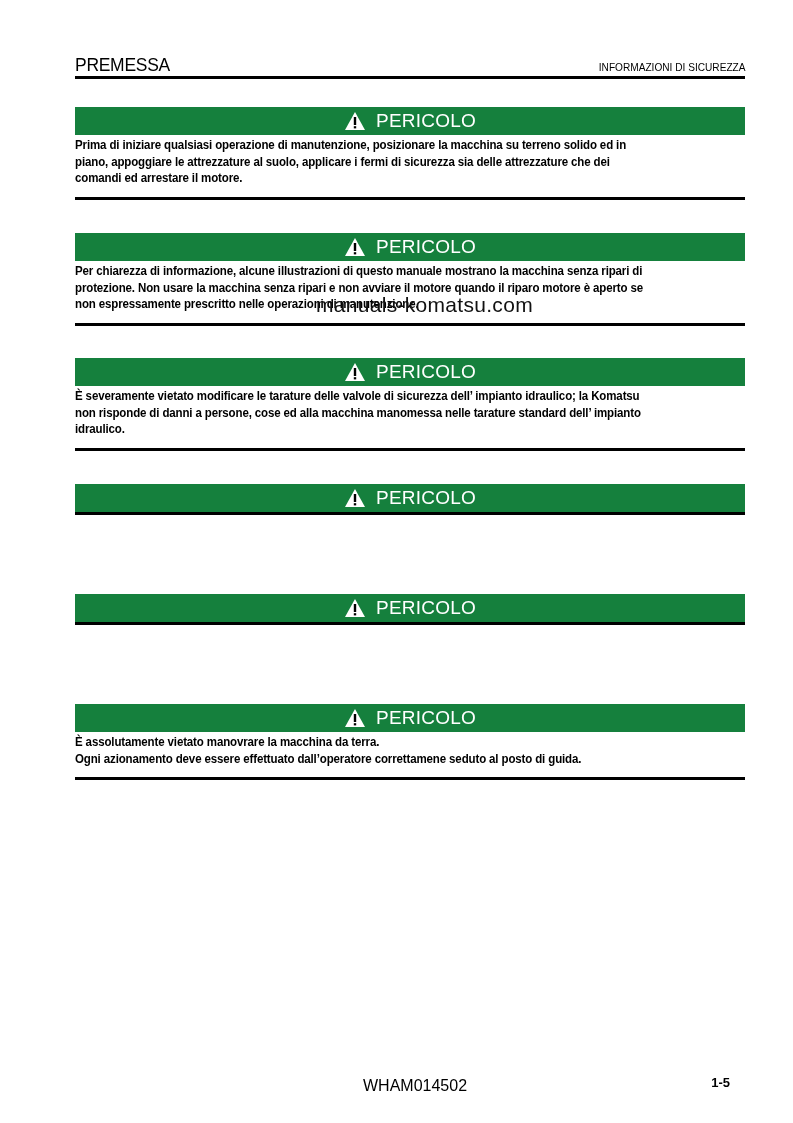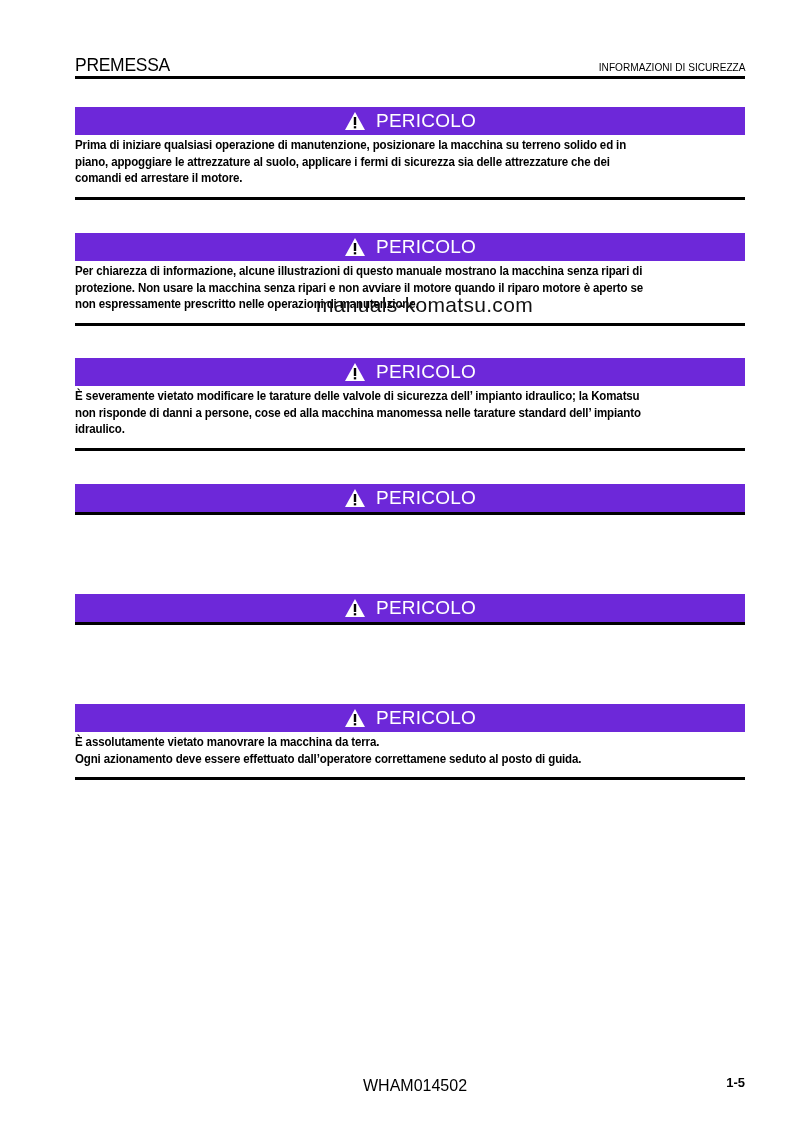--- a/index.html
+++ b/index.html
@@ -13,41 +13,41 @@
     }
     .header-right {
       position: absolute; right: 48px; top: 61px;
       font-size: 11px; transform: scaleX(0.92); transform-origin: right top;
     }
     .header-rule {
       position: absolute; left: 75px; width: 670px; top: 76px; height: 3px; background: #000;
     }
     .block { position: absolute; left: 75px; width: 670px; }
     .bar {
-      height: 28px; background: #6d28d9; color: #fff;
+      height: 28px; background: #15803d; color: #fff;
       display: flex; align-items: center; justify-content: center;
     }
     .bar-title {
       font-size: 19px; font-weight: normal; margin-left: 10px; letter-spacing: 0.2px;
     }
     .warn-icon { width: 22px; height: 20px; display: block; }
     .body-text {
       font-size: 12.4px; font-weight: bold; line-height: 16.5px;
       padding-top: 2px; padding-bottom: 10px; white-space: nowrap;
       letter-spacing: -0.15px;
     }
     .body-text .line { display: block; transform: scaleX(0.93); transform-origin: left top; }
     .rule { height: 3px; background: #000; }
     .watermark {
       position: absolute; left: 300px; top: 293px; font-size: 21px; color: #111;
       letter-spacing: 0.3px;
       margin-left: 16px;
     }
     .footer-code { position: absolute; left: 363px; top: 1077px; font-size: 16px; }
-    .footer-page { position: absolute; right: 48px; top: 1075px; font-size: 13px; font-weight: bold; }
+    .footer-page { position: absolute; right: 63px; top: 1075px; font-size: 13px; font-weight: bold; }
   </style>
 </head>
 <body>
 
 <div class="header-left">PREMESSA</div>
 <div class="header-right">INFORMAZIONI DI SICUREZZA</div>
 <div class="header-rule"></div>
 
 <div class="block" style="top:107px">
   <div class="bar">

